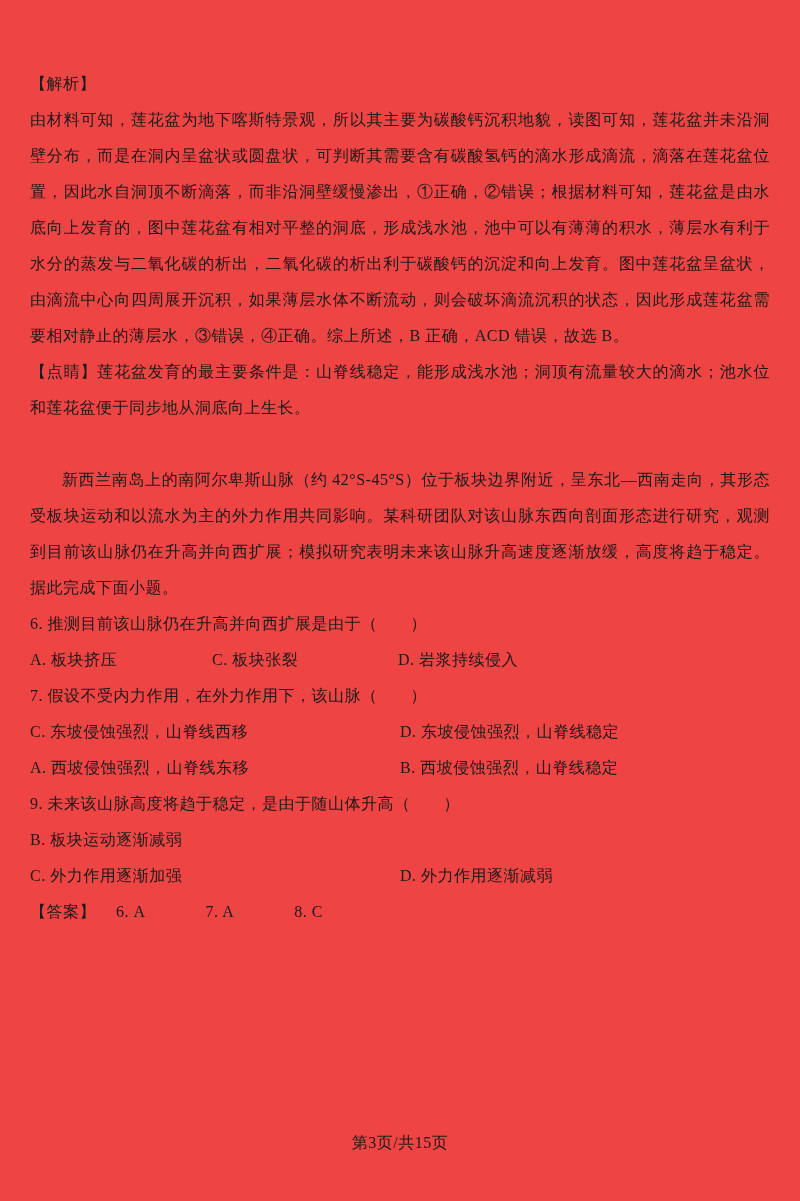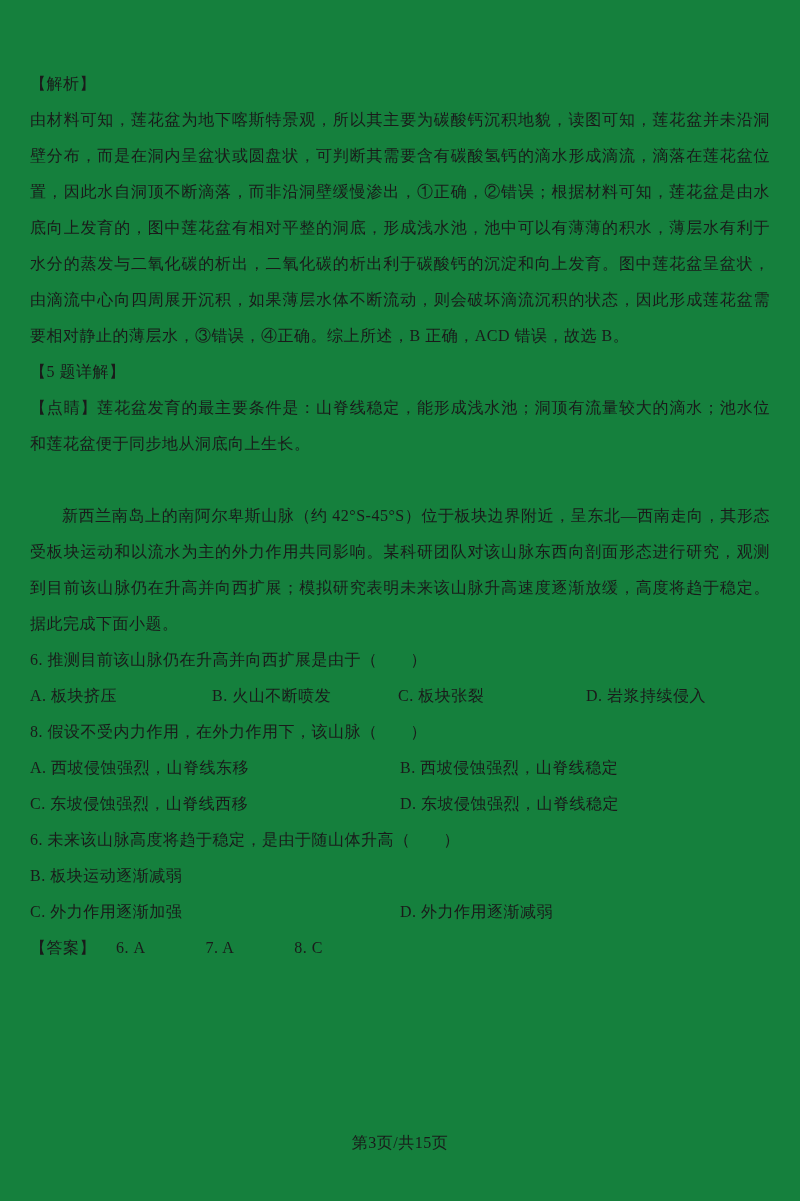--- a/index.html
+++ b/index.html
@@ -1,20 +1,20 @@
 <!DOCTYPE html>
 <html><head>
 <meta charset="utf-8">
 <style>
   html, body { margin: 0; padding: 0; background: #e8e8e8; }
   .page {
     width: 800px;
     height: 1201px;
     margin: 0 auto;
-    background: #15803d;
+    background: #ef4444;
     box-sizing: border-box;
     padding: 66px 30px 12px 30px;
     position: relative;
     overflow: hidden;
     font-family: "Liberation Serif", "DejaVu Serif", serif;
     color: #1a1a1a;
     font-size: 16px;
     line-height: 36px;
     letter-spacing: 0.5px;
   }
@@ -44,45 +44,43 @@
 </style>
 </head>
 <body>
 
 <div class="page">
 
   <p>【解析】</p>
 
   <p class="just">由材料可知，莲花盆为地下喀斯特景观，所以其主要为碳酸钙沉积地貌，读图可知，莲花盆并未沿洞壁分布，而是在洞内呈盆状或圆盘状，可判断其需要含有碳酸氢钙的滴水形成滴流，滴落在莲花盆位置，因此水自洞顶不断滴落，而非沿洞壁缓慢渗出，①正确，②错误；根据材料可知，莲花盆是由水底向上发育的，图中莲花盆有相对平整的洞底，形成浅水池，池中可以有薄薄的积水，薄层水有利于水分的蒸发与二氧化碳的析出，二氧化碳的析出利于碳酸钙的沉淀和向上发育。图中莲花盆呈盆状，由滴流中心向四周展开沉积，如果薄层水体不断流动，则会破坏滴流沉积的状态，因此形成莲花盆需要相对静止的薄层水，③错误，④正确。综上所述，B 正确，ACD 错误，故选 B。</p>
 
-  <p>【5 题详解】</p>
 
   <p class="just"><span>【点睛】</span><span>莲花盆发育的最主要条件是：山脊线稳定，能形成浅水池；洞顶有流量较大的滴水；池水位和莲花盆便于同步地从洞底向上生长。</span></p>
 
   <p class="just material">新西兰南岛上的南阿尔卑斯山脉（约 42°S-45°S）位于板块边界附近，呈东北—西南走向，其形态受板块运动和以流水为主的外力作用共同影响。某科研团队对该山脉东西向剖面形态进行研究，观测到目前该山脉仍在升高并向西扩展；模拟研究表明未来该山脉升高速度逐渐放缓，高度将趋于稳定。据此完成下面小题。</p>
 
   <p>6. 推测目前该山脉仍在升高并向西扩展是由于（　　）</p>
   <div class="opts4">
     <span>A. 板块挤压</span>
-    <span>B. 火山不断喷发</span>
     <span>C. 板块张裂</span>
     <span>D. 岩浆持续侵入</span>
   </div>
 
-  <p>8. 假设不受内力作用，在外力作用下，该山脉（　　）</p>
+  <p>7. 假设不受内力作用，在外力作用下，该山脉（　　）</p>
+  <div class="opts2">
+    <span>C. 东坡侵蚀强烈，山脊线西移</span>
+    <span>D. 东坡侵蚀强烈，山脊线稳定</span>
+  </div>
   <div class="opts2">
     <span>A. 西坡侵蚀强烈，山脊线东移</span>
     <span>B. 西坡侵蚀强烈，山脊线稳定</span>
   </div>
-  <div class="opts2">
-    <span>C. 东坡侵蚀强烈，山脊线西移</span>
-    <span>D. 东坡侵蚀强烈，山脊线稳定</span>
-  </div>
 
-  <p>6. 未来该山脉高度将趋于稳定，是由于随山体升高（　　）</p>
+  <p>9. 未来该山脉高度将趋于稳定，是由于随山体升高（　　）</p>
   <div class="opts2">
     <span>B. 板块运动逐渐减弱</span>
   </div>
   <div class="opts2">
     <span>C. 外力作用逐渐加强</span>
     <span>D. 外力作用逐渐减弱</span>
   </div>
 
   <p>
     <span>【答案】</span><span class="ans-item">6. A</span><span class="ans-item">7. A</span><span class="ans-item">8. C</span>

